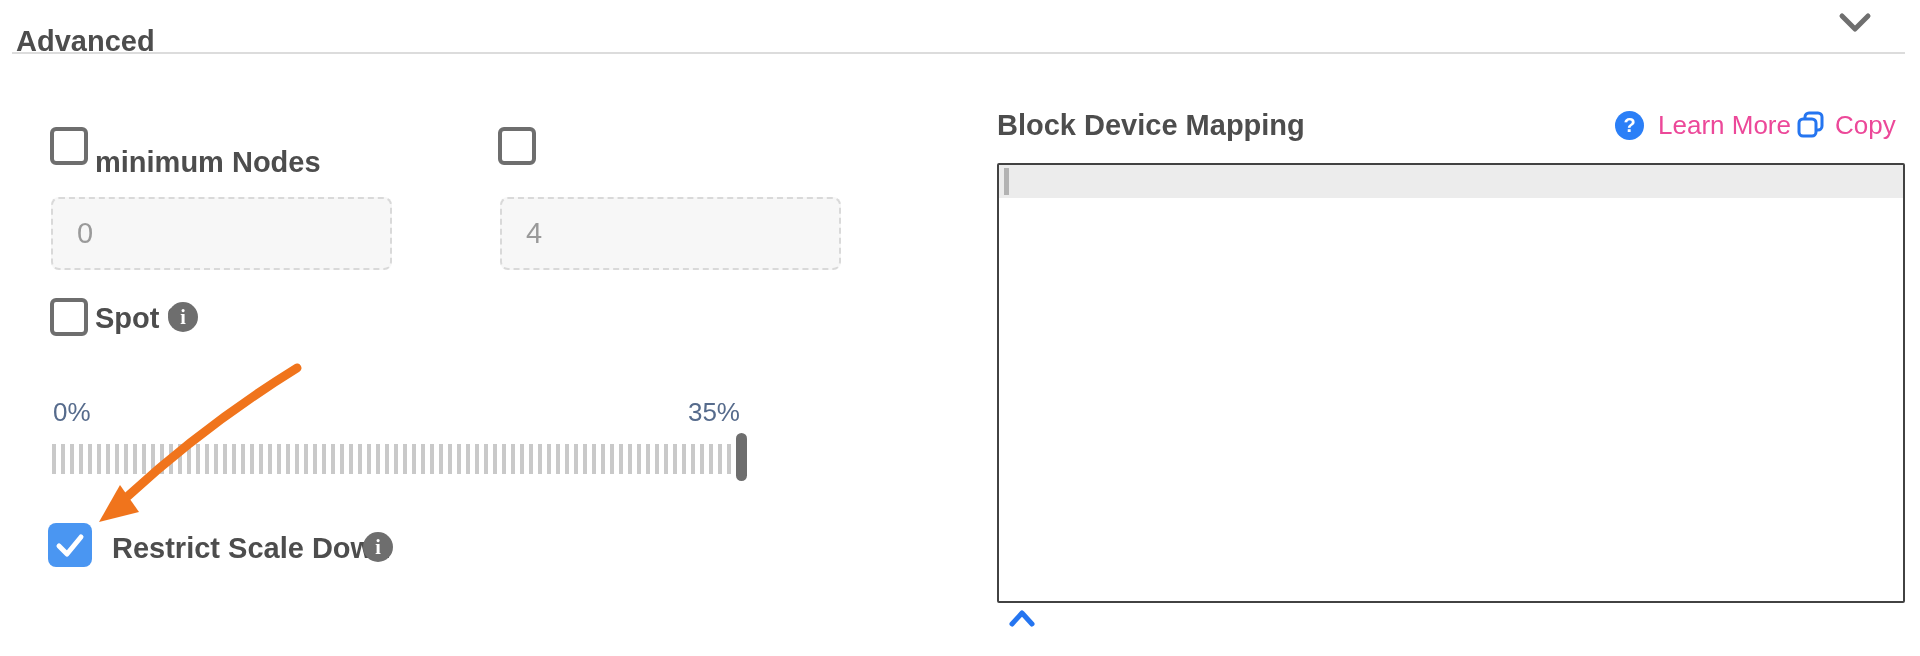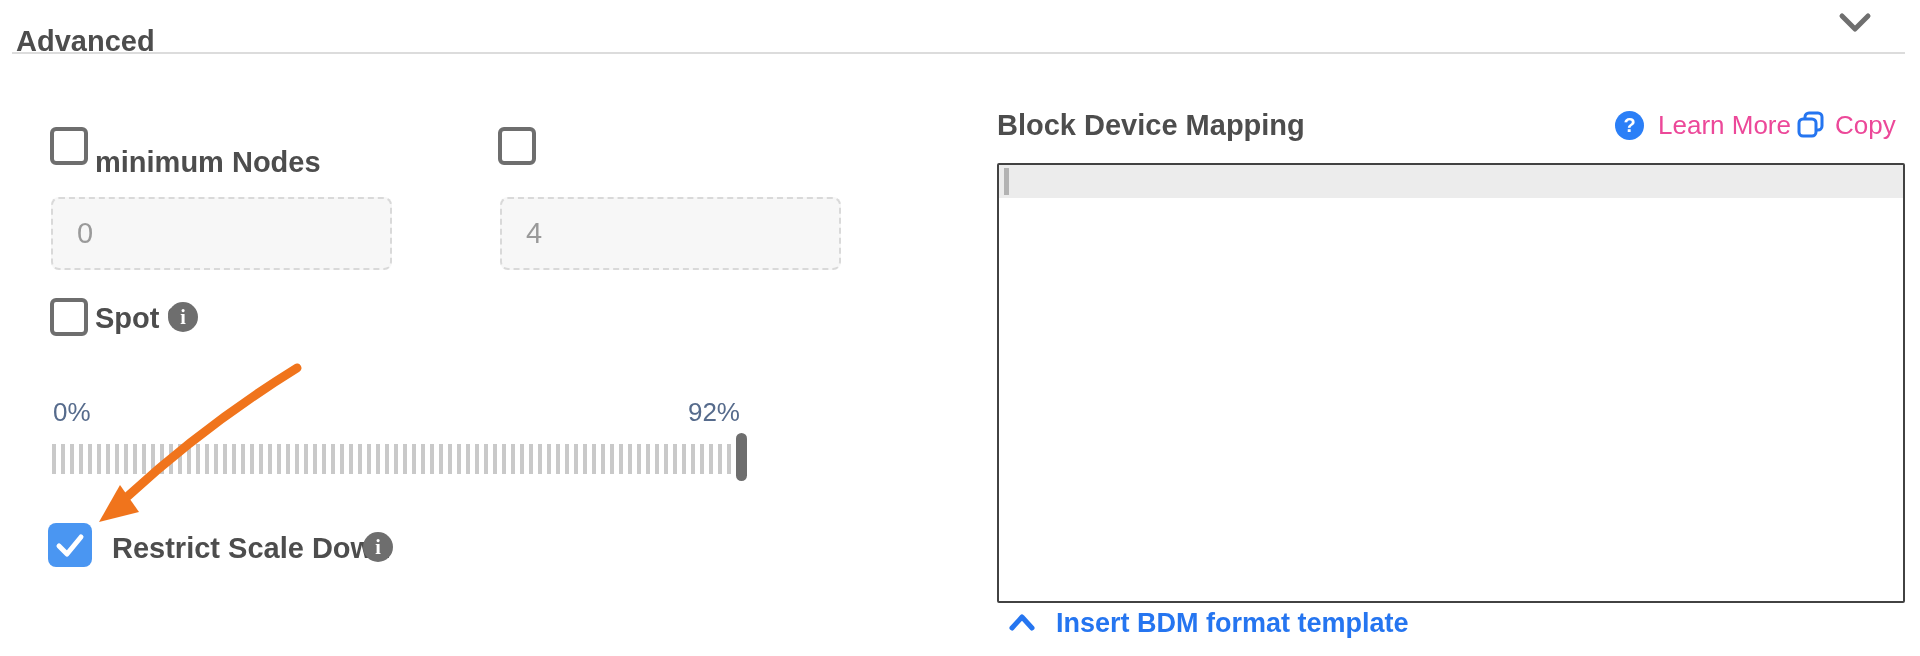--- a/index.html
+++ b/index.html
@@ -98,21 +98,21 @@
   <input class="abs dashed-input" style="left: 51px; top: 197px; width: 341px; height: 73px;" value="0">
 
   <div class="abs cb" style="left:498px; top:127px;"></div>
   <input class="abs dashed-input" style="left: 500px; top: 197px; width: 341px; height: 73px;" value="4">
 
   <div class="abs cb" style="left:50px; top:298px;"></div>
   <div class="abs cb-label" style="left:95px; top:303px;">Spot %</div>
   <div class="abs info-icon" style="left:168px; top:302px;">i</div>
 
   <div class="abs pct-label" style="left:53px; top:399px;">0%</div>
-  <div class="abs pct-label" style="left:672px; top:399px; width:68px; text-align:right;">92%</div>
+  <div class="abs pct-label" style="left:672px; top:399px; width:68px; text-align:right;">35%</div>
 
   <div class="abs slider-track" style="left:52px; top:444px; width:687px;"></div>
   <div class="abs slider-handle" style="left:736px; top:433px;"></div>
 
 
   <div class="abs cb checked" style="left:48px; top:523px;">
     <span class="check-svg">
       <svg width="44" height="44" viewBox="0 0 44 44">
         <polyline points="11,23 19,31 33,14" fill="none" stroke="#ffffff" stroke-width="5" stroke-linecap="round" stroke-linejoin="round"></polyline>
       </svg>
@@ -148,16 +148,15 @@
       <div class="editor-caret" style="position:absolute; left:5px; top:3px; height:27px;"></div>
     </div>
   </div>
 
   <div class="abs" style="left:1008px; top:608px; display:flex; align-items:center; gap:20px; cursor:pointer;">
     <span>
       <svg width="28" height="22" viewBox="0 0 28 22">
         <polyline points="4,16 14,5 24,16" fill="none" stroke="#2575f0" stroke-width="5" stroke-linecap="round" stroke-linejoin="round"></polyline>
       </svg>
     </span>
-    <span class="bdm-link-label">Insert BDM format template</span>
   </div>
 
 </div>
 
 </body></html>

